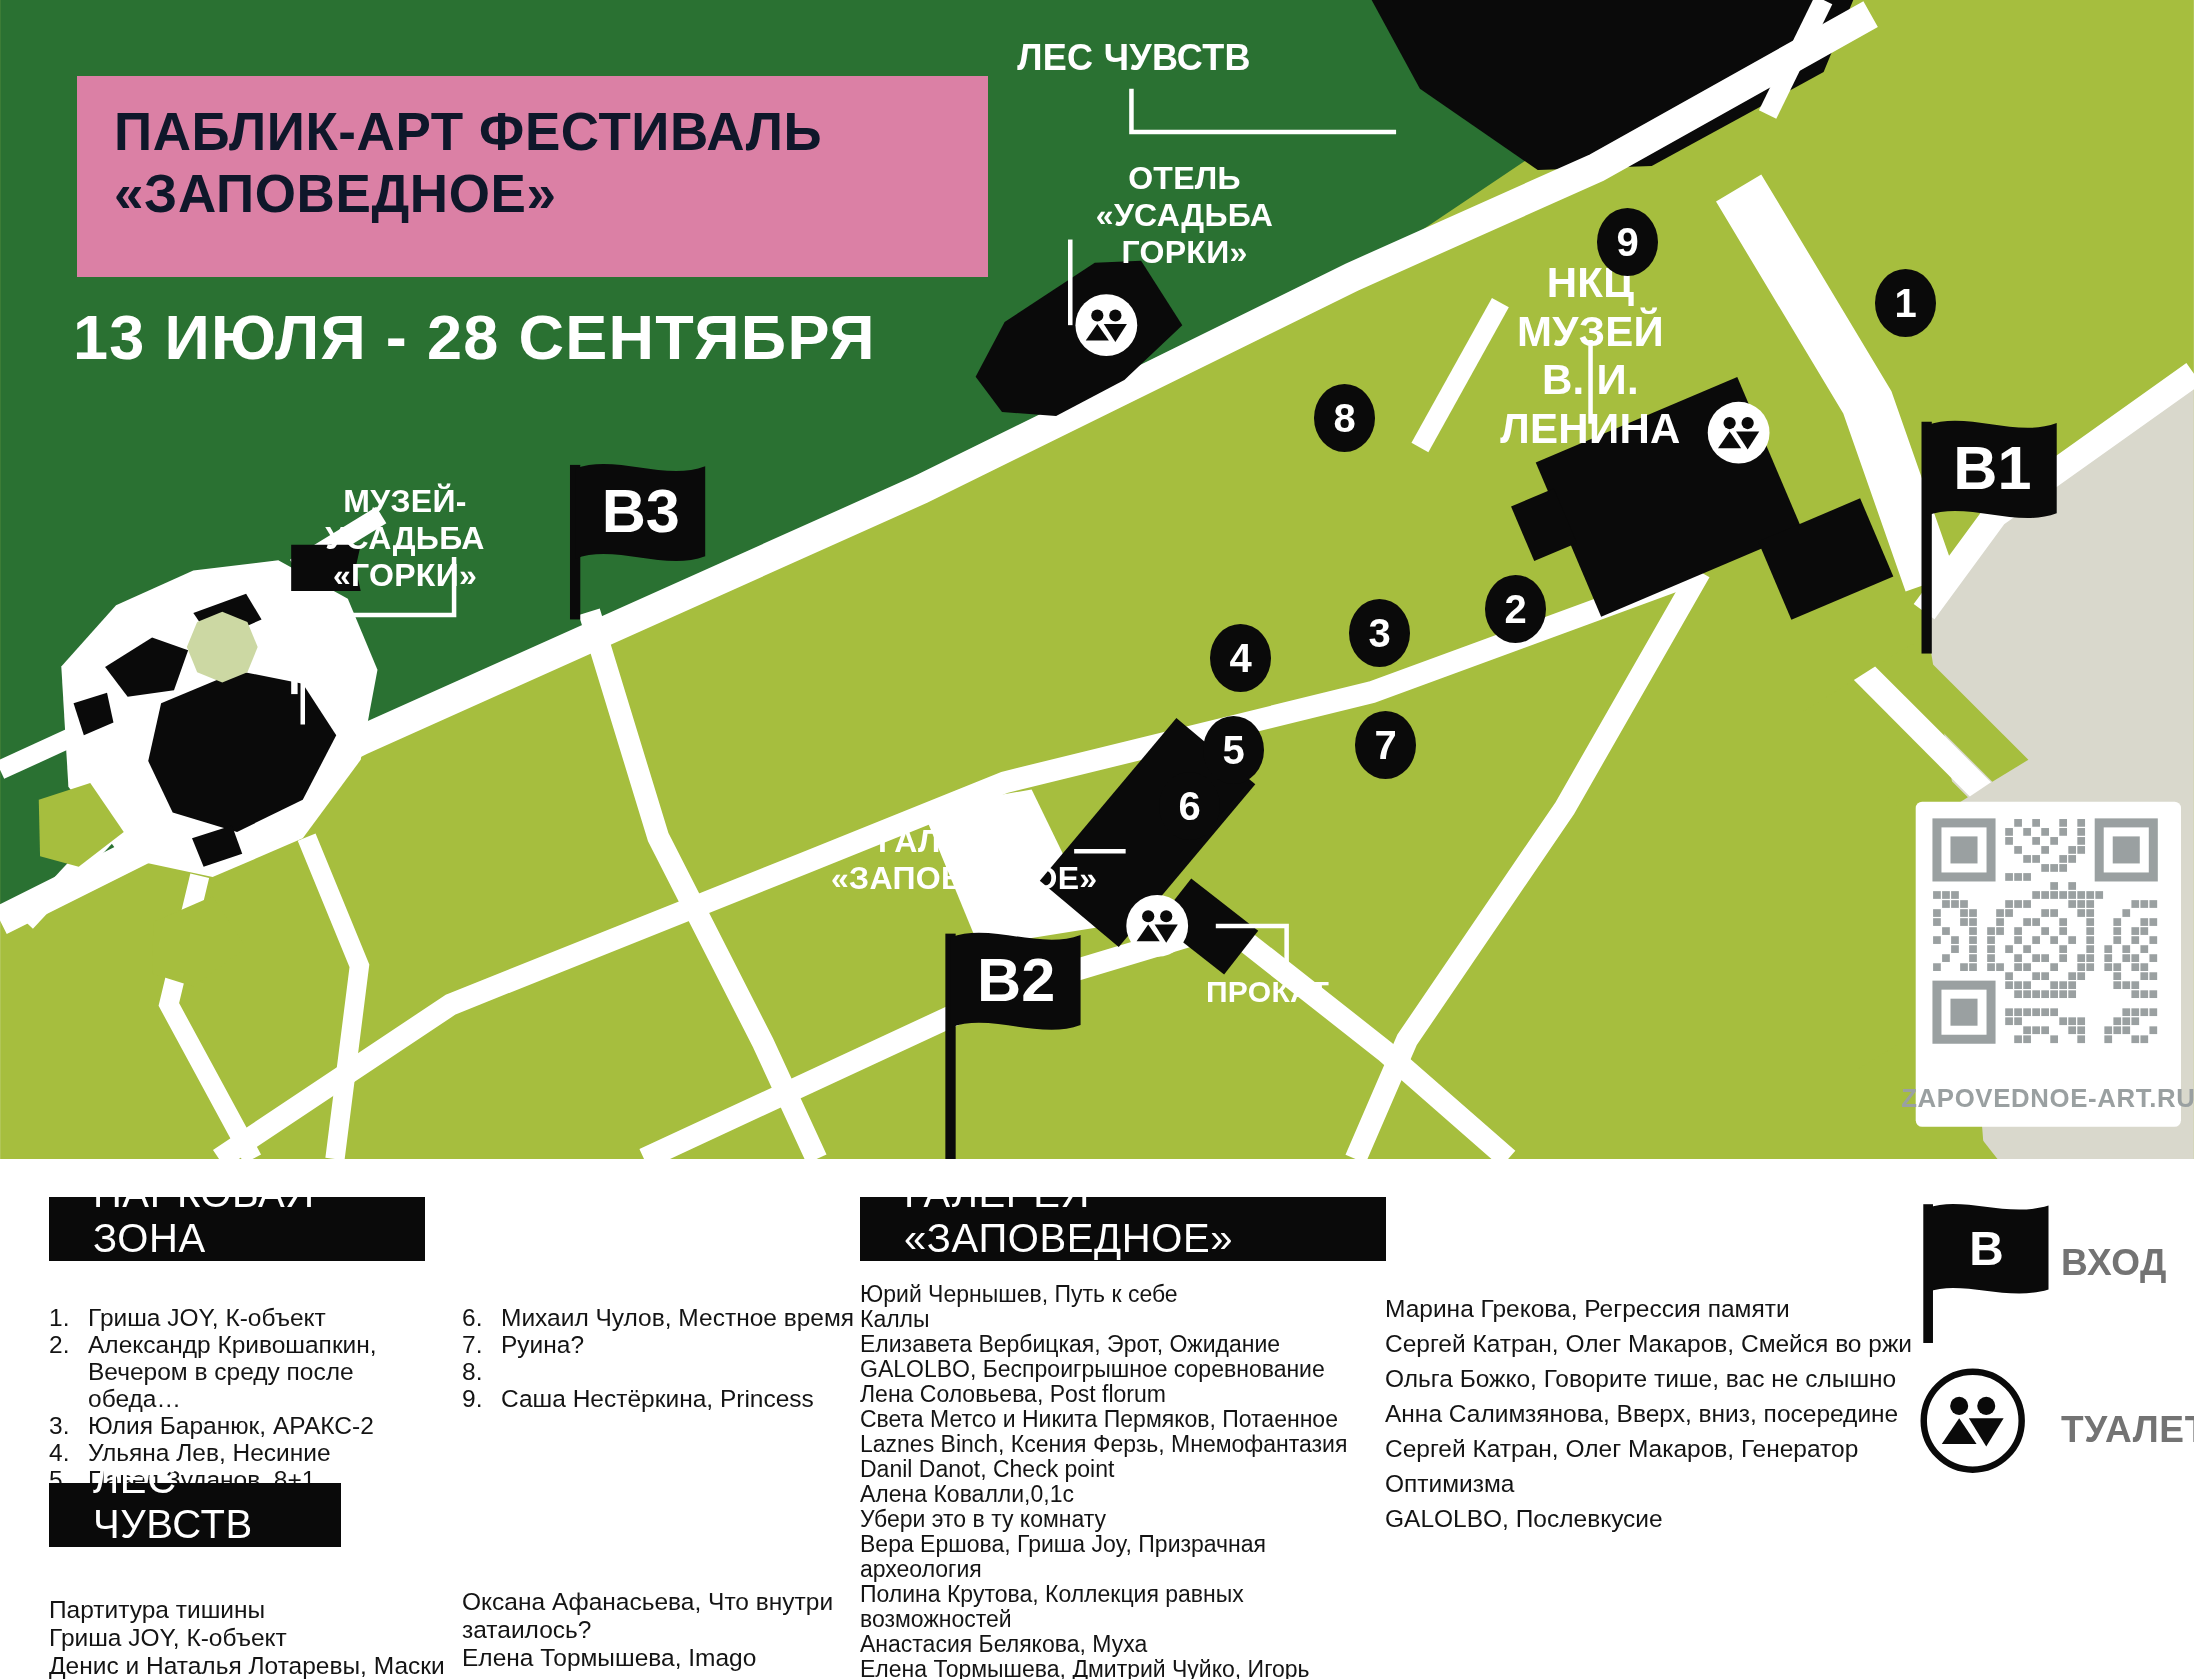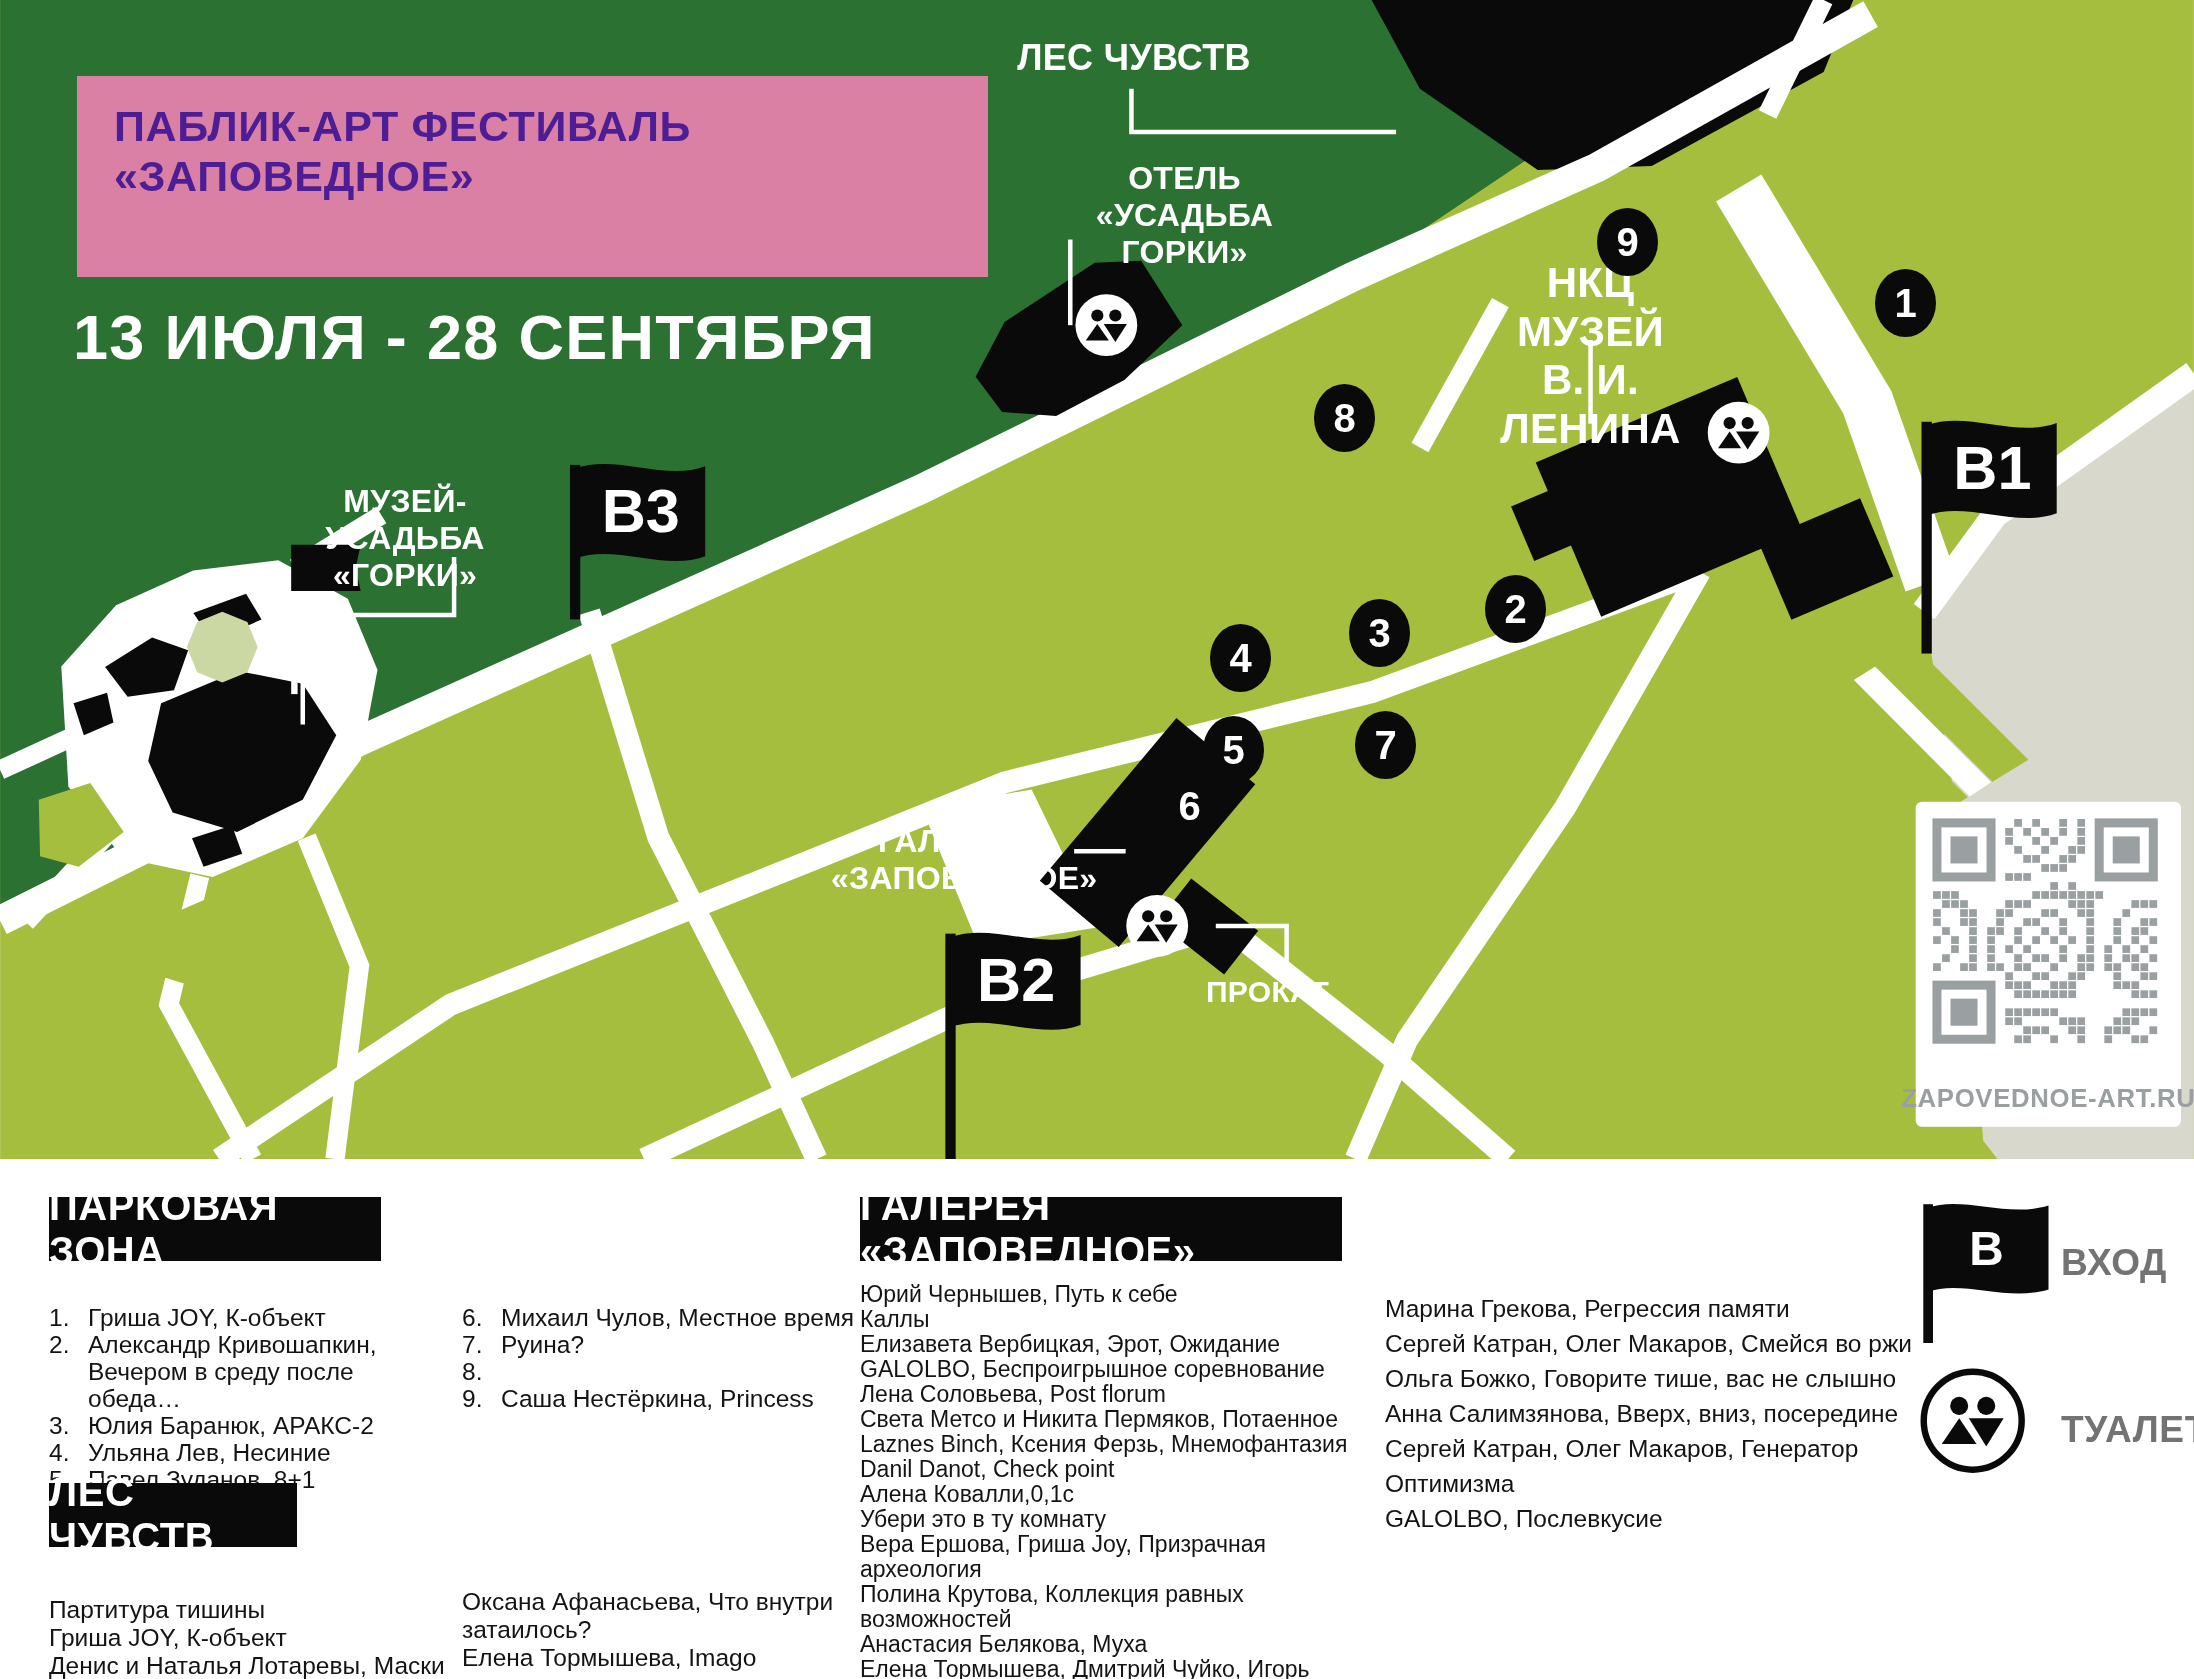--- a/index.html
+++ b/index.html
@@ -9,29 +9,29 @@
   
   .map-label{position:absolute;color:#fff;font-weight:700;white-space:pre-line;
              line-height:1.16;letter-spacing:0.3px;}
   .t-center{text-align:center;}
   
   .marker{position:absolute;width:61px;height:68px;background:#0a0a0a;border-radius:50%;
           color:#fff;font-weight:700;font-size:40px;display:flex;align-items:center;
           justify-content:center;}
   
   .title-box{position:absolute;left:77px;top:76px;width:911px;height:201px;
-             background:#db80a5;color:#4c1d95;font-weight:700;font-size:43px;
+             background:#db80a5;color:#0f172a;font-weight:700;font-size:53px;
              line-height:1.18;padding:24.5px 0 0 37px;box-sizing:border-box;
              letter-spacing:0.6px;white-space:pre-line;}
   .dates{position:absolute;left:73px;top:301px;color:#fff;font-weight:700;
          font-size:63px;letter-spacing:1.3px;}
   
-  .lg-box{position:absolute;background:#0a0a0a;color:#fff;font-weight:700;
-          font-size:40px;display:flex;align-items:center;justify-content:center;
-          letter-spacing:0.6px;}
+  .lg-box{position:absolute;background:#0a0a0a;color:#fff;font-weight:400;
+          font-size:40px;display:flex;align-items:flex-end;justify-content:center;
+          letter-spacing:0.6px;padding-left:44px;}
   .list{position:absolute;color:#141414;font-size:24.5px;line-height:27px;}
   .li{display:flex;}
   .li .num{width:39px;flex:none;}
   .li .txt{white-space:pre-line;}
   .prelist{white-space:pre-line;}
   .g1{font-size:23px;line-height:25px;}
   .g2{font-size:24.5px;line-height:35px;}
   .lg-label{position:absolute;color:#737373;font-weight:700;font-size:37px;
             letter-spacing:0.6px;}
 </style>

